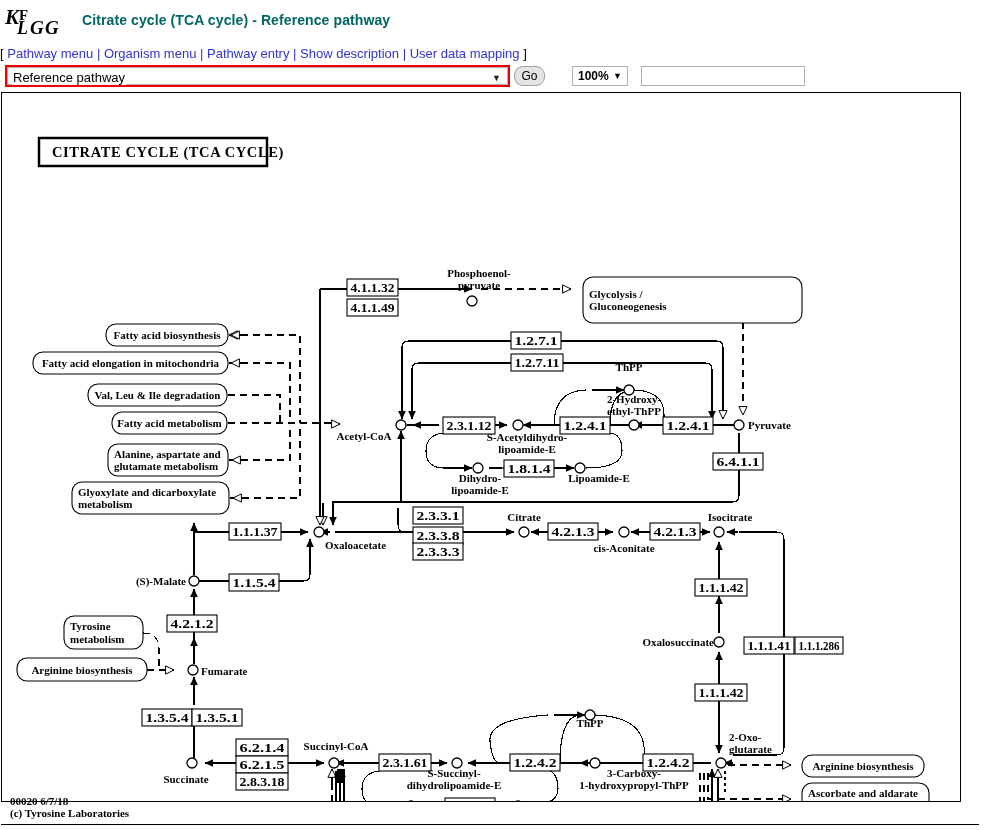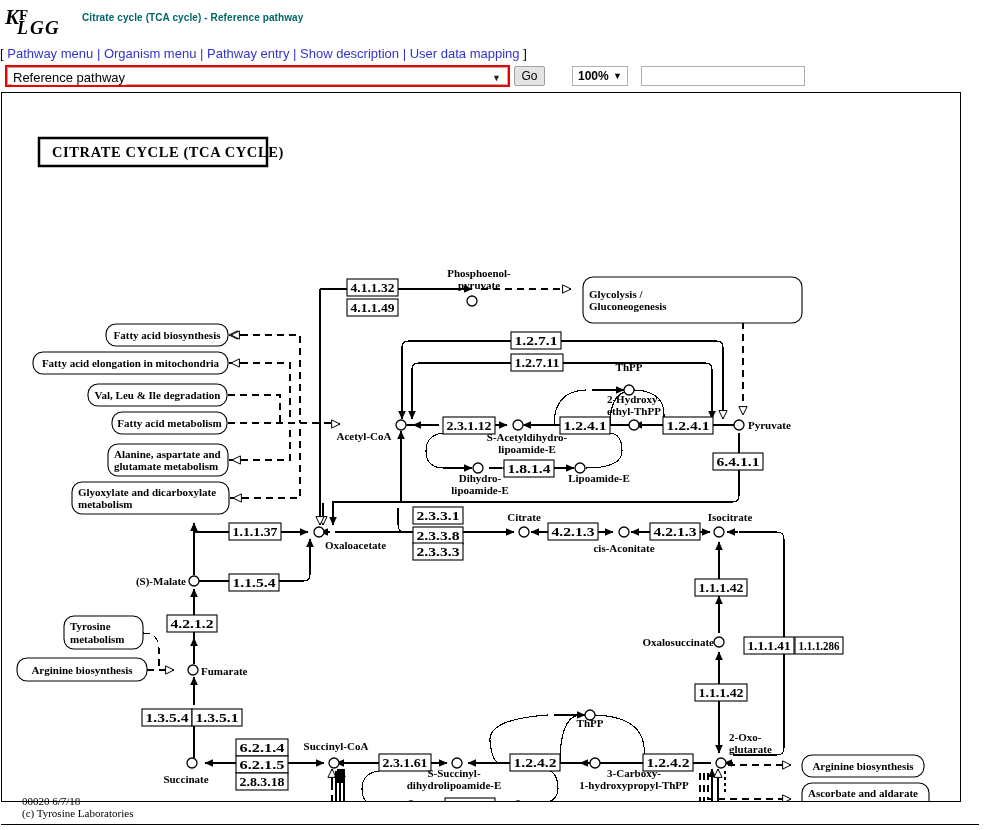--- a/index.html
+++ b/index.html
@@ -5,21 +5,21 @@
   html,body{margin:0;padding:0;}
   body{
     width:984px;height:830px;background:#ffffff;overflow:hidden;
     font-family:"Liberation Sans",sans-serif;font-size:13px;color:#000;
   }
   
   #header{position:absolute;left:0;top:0;width:984px;height:44px;}
   #logo{position:absolute;left:4px;top:4px;width:62px;height:36px;}
   #page-title{
     position:absolute;left:82px;top:12px;
-    font-family:"Liberation Sans",sans-serif;font-size:10px;font-weight:bold;
+    font-family:"Liberation Sans",sans-serif;font-size:14px;font-weight:bold;
     color:#006666;letter-spacing:.1px;white-space:nowrap;
   }
   
   #menubar{
     position:absolute;left:0;top:46px;width:984px;height:20px;
     font-family:"Liberation Sans",sans-serif;font-size:13px;color:#000;
     white-space:nowrap;
   }
   #menubar .brk{color:#000;}
   #menubar a{color:#3333cc;text-decoration:none;cursor:pointer;}
@@ -34,21 +34,21 @@
     position:absolute;left:0;top:0;right:0;bottom:0;
     border:1px solid #b0b0b0;box-sizing:border-box;background:#fff;
   }
   .selwrap .selval{
     position:absolute;left:4px;top:2px;font-size:13px;color:#000;
     background:#fff;padding:0 1px;white-space:nowrap;
   }
   .selwrap .caret{position:absolute;right:6px;top:5px;font-size:9px;color:#222;}
   #go-btn{
     position:absolute;left:514px;top:2px;width:31px;height:20px;
-    border:1px solid #a0a0a0;background:#e4e4e4;border-radius:2px;
+    border:1px solid #a0a0a0;background:#e4e4e4;border-radius:9px;
     font-size:12px;color:#000;text-align:center;line-height:19px;cursor:pointer;
     box-sizing:border-box;
   }
   #zoom-select{
     position:absolute;left:572px;top:2px;width:56px;height:20px;
     border:1px solid #b0b0b0;background:#fff;box-sizing:border-box;
   }
   #zoom-select .zval{position:absolute;left:5px;top:2px;font-size:12px;font-weight:bold;}
   #zoom-select .caret{position:absolute;right:5px;top:4px;font-size:9px;}
   #search-input{
@@ -58,22 +58,22 @@
     font-family:"Liberation Sans",sans-serif;
   }
   
   #canvas-frame{
     position:absolute;left:1px;top:92px;width:960px;height:710px;
     border:1px solid #000;box-sizing:border-box;background:#fff;overflow:hidden;font-weight:bold;
   }
   #map-svg{position:absolute;left:0;top:0;}
   #footer-rule{position:absolute;left:1px;top:824px;width:978px;height:0;border-top:1px solid #000;}
   #footer{
-    position:absolute;left:22px;top:795px;
-    font-family:"Liberation Serif",serif;font-size:11px;line-height:12px;color:#000;
+    position:absolute;left:10px;top:795px;
+    font-family:"Liberation Serif",serif;font-size:11px;line-height:12px;color:#000;font-weight:bold;
   }
   
   text{font-family:"Liberation Serif",serif;fill:#000;}
 </style>
 </head>
 <body>
 
 <div id="header">
   <div id="logo">
     <svg width="62" height="36" viewBox="0 0 62 36" aria-hidden="true">

